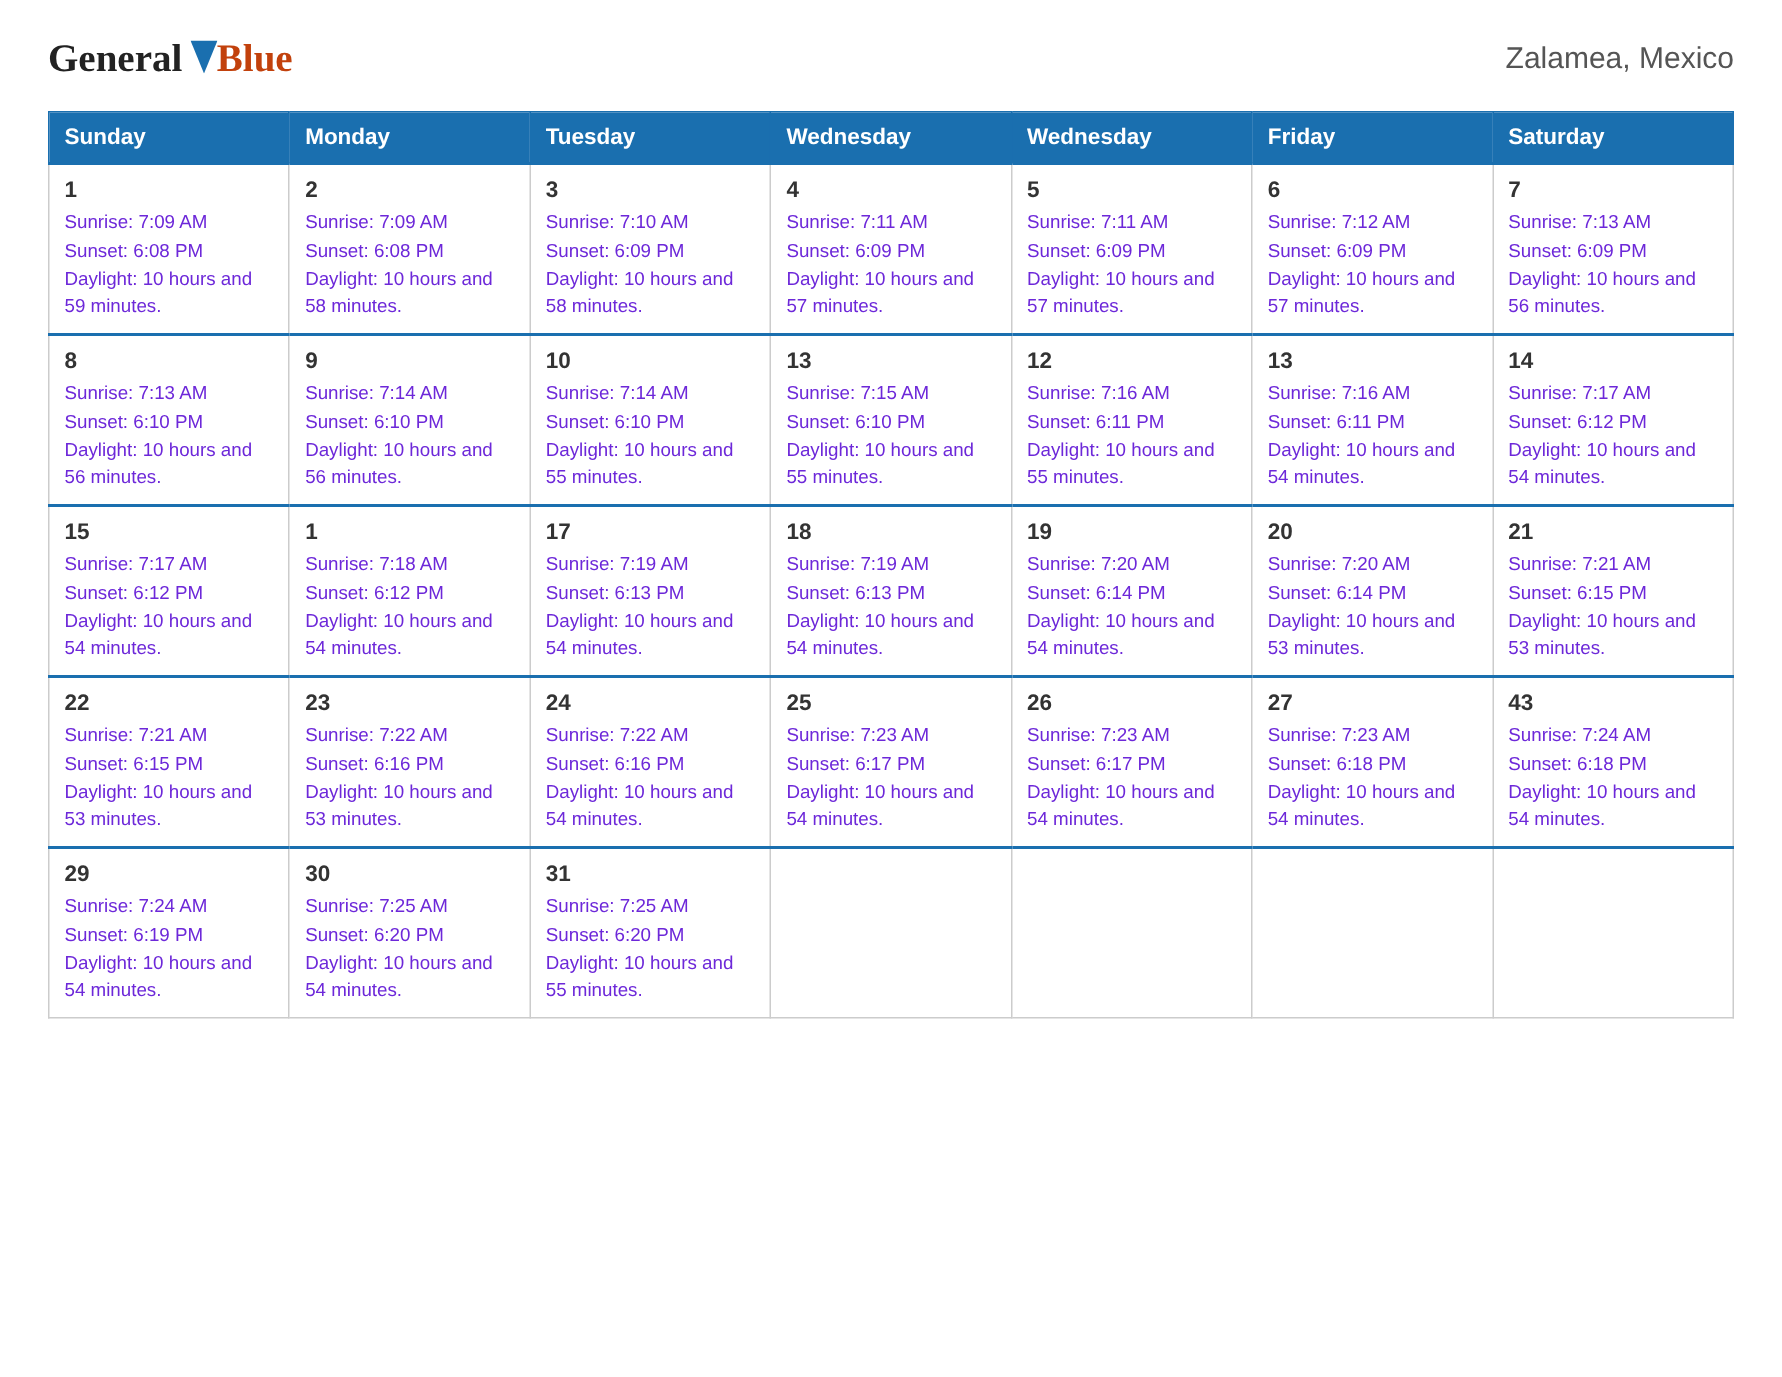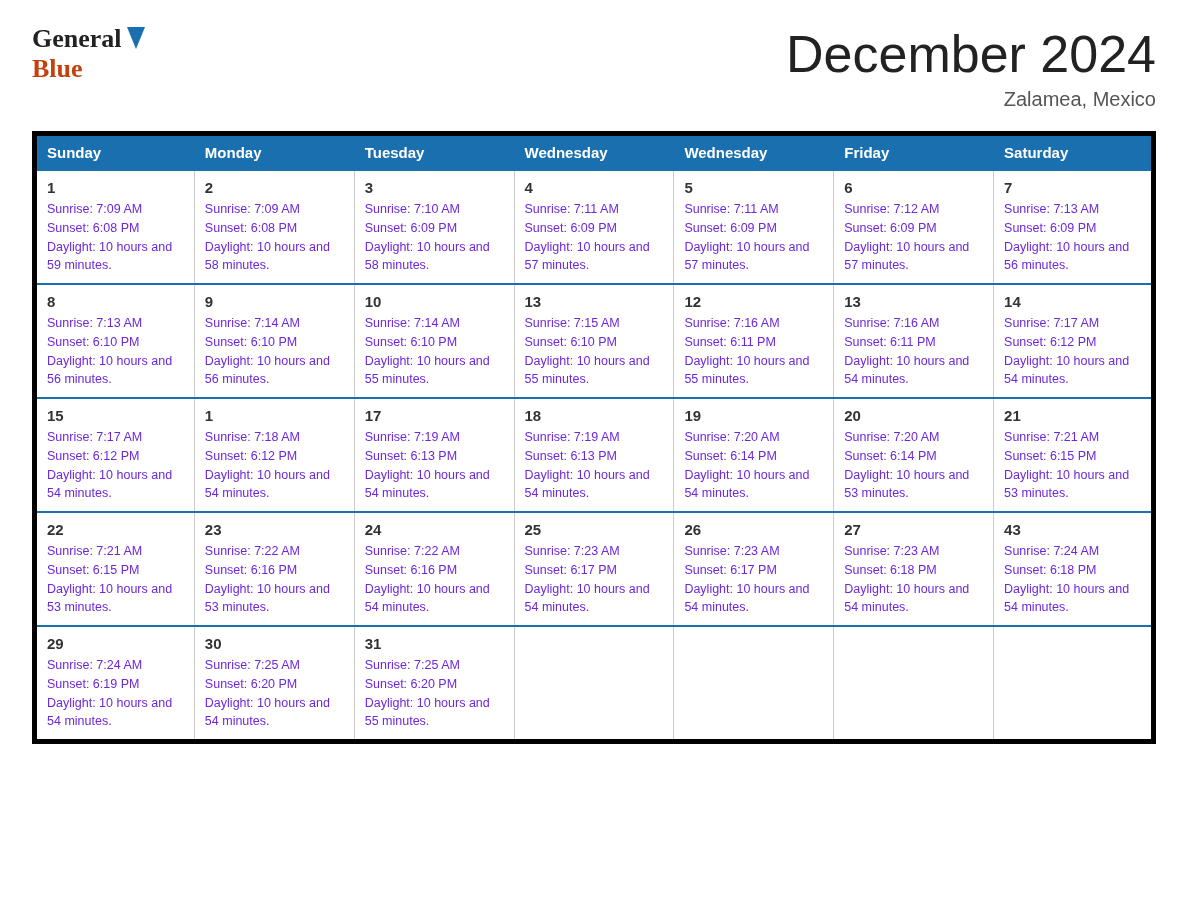--- a/index.html
+++ b/index.html
@@ -11,40 +11,40 @@
       min-height: 918px;
     }
     .header {
       display: flex;
       justify-content: space-between;
       align-items: flex-start;
       margin-bottom: 20px;
     }
     .logo {
       display: flex;
-      flex-direction: column;
+      flex-direction: row;
       align-items: flex-start;
     }
     .title-section {
       text-align: right;
     }
     .main-title {
       font-size: 52px;
       font-weight: normal;
       color: #222;
     }
     .subtitle {
       font-size: 20px;
       color: #555;
       margin-top: 4px;
     }
     .calendar {
       width: 100%;
       border-collapse: collapse;
-      border: 5px solid #000000;
+      border: 1px solid #000000;
     }
     .calendar th {
       background-color: #1a6faf;
       color: #fff;
       padding: 8px 10px;
       font-size: 15px;
       font-weight: bold;
       text-align: left;
       border: 1px solid #1a6faf;
     }
@@ -89,21 +89,20 @@
         <svg width="18" height="22" viewBox="0 0 18 22">
           <polygon points="0,0 18,0 9,22" fill="#1a6faf"></polygon>
         </svg>
       </span>
     </div>
     <div>
       <span style="font-size:26px;font-weight:bold;color:#c2410c;font-family:Georgia,serif;">Blue</span>
     </div>
   </div>
   <div class="title-section">
-    <div class="main-title">December 2024</div>
     <div class="subtitle">Zalamea, Mexico</div>
   </div>
 </div>
 
 <table class="calendar">
   <thead>
     <tr>
       <th>Sunday</th>
       <th>Monday</th>
       <th>Tuesday</th>

